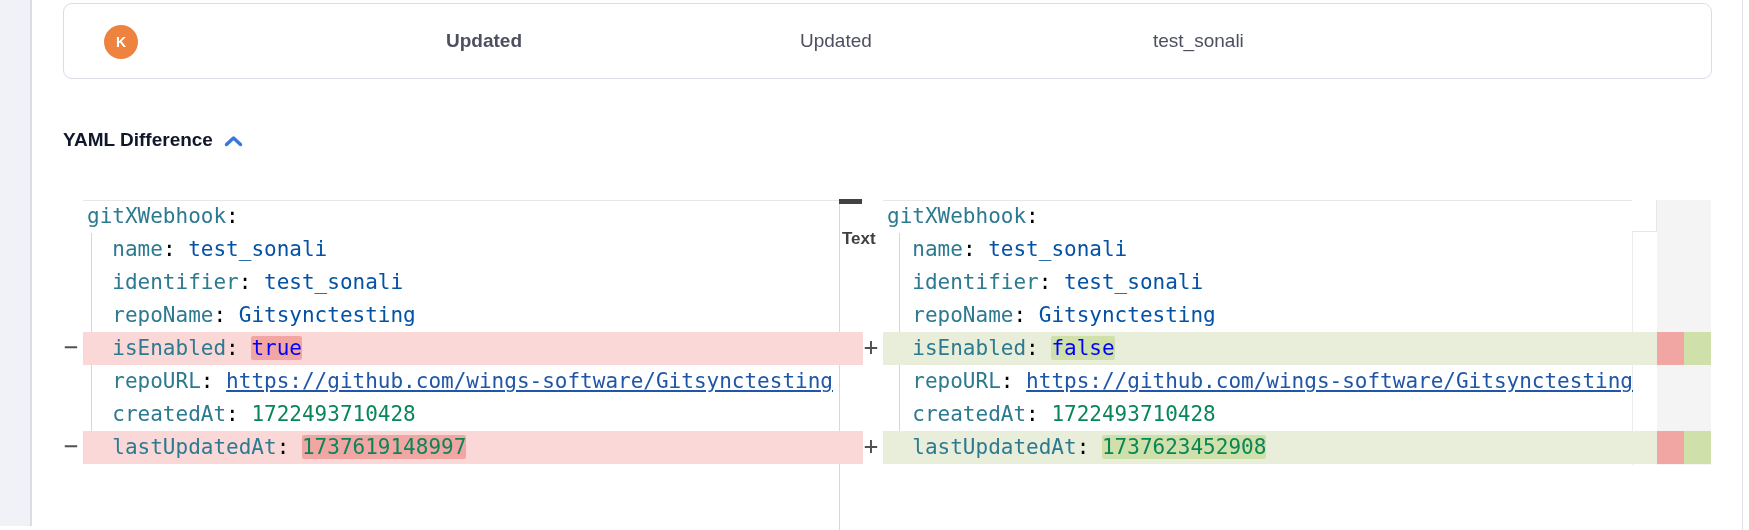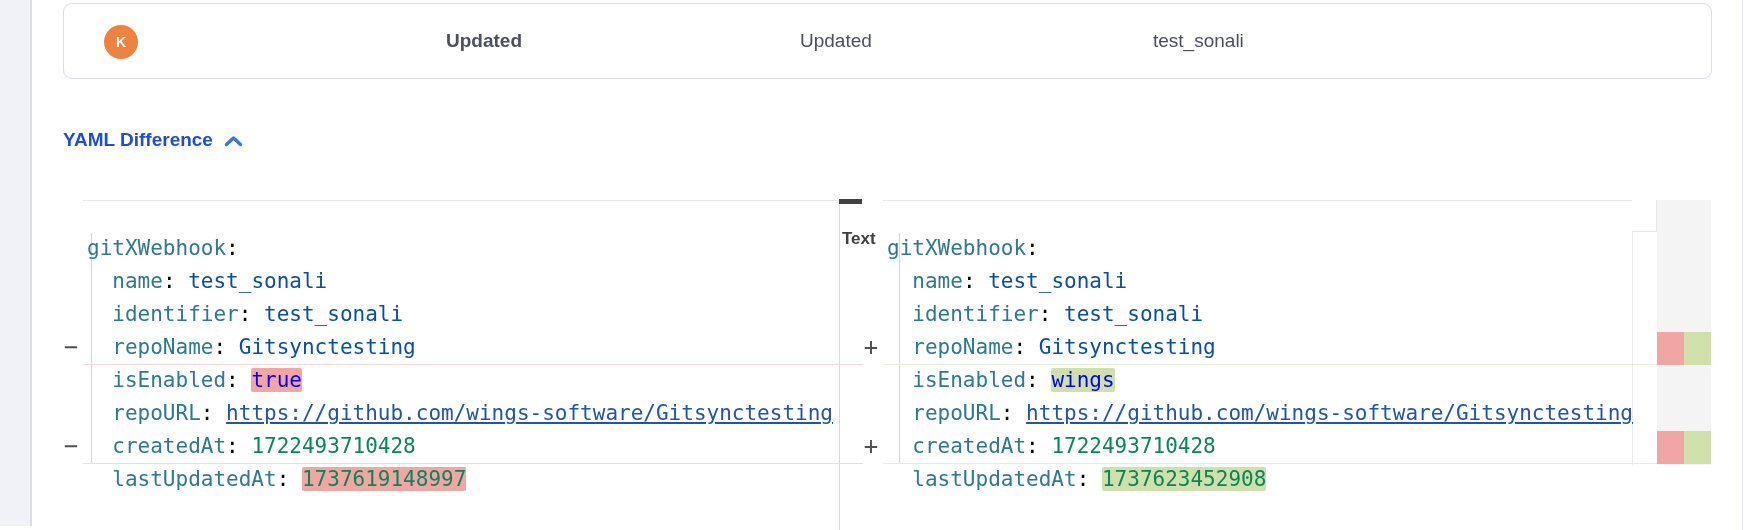--- a/index.html
+++ b/index.html
@@ -20,34 +20,34 @@
   .hcol { position:absolute; top:0; height:100%; display:flex; align-items:center;
     font-size:19px; color:#4d4f60; }
   .hcol.c-user { left:87px; }
   .hcol.c-action { left:382px;font-weight:bold; }
   .hcol.c-type { left:736px; }
   .hcol.c-name { left:1089px; }
 
   
   .section-header { position:absolute; left:63px; top:129px; display:flex;
     align-items:center; gap:10px; }
-  .section-title { font-size:19px; font-weight:bold; color:#1d4ed8; }
+  .section-title { font-size:19px; font-weight:bold; color:#0f172a; }
   .chevron { display:flex; align-items:center; cursor:pointer; margin-top:3px; }
 
   
   .pane { position:absolute; top:200px; }
   #left-pane { left:59px; width:804px; }
   #right-pane { left:859px; width:798px; }
   .row { display:flex; height:33px; }
   .gutter { width:24px; flex:none; text-align:center;
     font-family:"DejaVu Sans Mono", monospace; font-size:24px; line-height:31px;
     color:#515151; }
   .code { flex:none; padding-left:4px; white-space:pre;
     font-family:"DejaVu Sans Mono", monospace; font-size:21px; line-height:33px;
-    color:#000000;margin-top:32px; }
+    color:#000000; }
   #left-pane .code { width:780px; }
   #right-pane .code { width:774px; }
   .row.removed .code { background:#fbd8d8; }
   .row.added .code { background:#e9eedb; }
   .seg-key { color:#2c7a90; }
   .seg-value { color:#0451a5; }
   .seg-bool { color:#0000ff; }
   .seg-number { color:#098658;text-align:right; }
   .seg-link { color:#1f56a8; text-decoration:underline; cursor:pointer; }
   .row.removed .hl { background:#f1a6a3; border-radius:2px; }
@@ -156,21 +156,21 @@
       <div class="row">
         <span class="gutter"></span>
         <span class="code"><span class="seg-plain">  </span><span class="seg-key">identifier</span><span class="seg-plain">: </span><span class="seg-value">test_sonali</span></span>
       </div>
       <div class="row">
         <span class="gutter"></span>
         <span class="code"><span class="seg-plain">  </span><span class="seg-key">repoName</span><span class="seg-plain">: </span><span class="seg-value">Gitsynctesting</span></span>
       </div>
       <div class="row added">
         <span class="gutter">+</span>
-        <span class="code"><span class="seg-plain">  </span><span class="seg-key">isEnabled</span><span class="seg-plain">: </span><span class="seg-bool hl">wings</span></span>
+        <span class="code"><span class="seg-plain">  </span><span class="seg-key">isEnabled</span><span class="seg-plain">: </span><span class="seg-bool hl">false</span></span>
       </div>
       <div class="row">
         <span class="gutter"></span>
         <span class="code"><span class="seg-plain">  </span><span class="seg-key">repoURL</span><span class="seg-plain">: </span><span class="seg-link">https://github.com/wings-software/Gitsynctesting</span></span>
       </div>
       <div class="row">
         <span class="gutter"></span>
         <span class="code"><span class="seg-plain">  </span><span class="seg-key">createdAt</span><span class="seg-plain">: </span><span class="seg-number">1722493710428</span></span>
       </div>
       <div class="row added">

